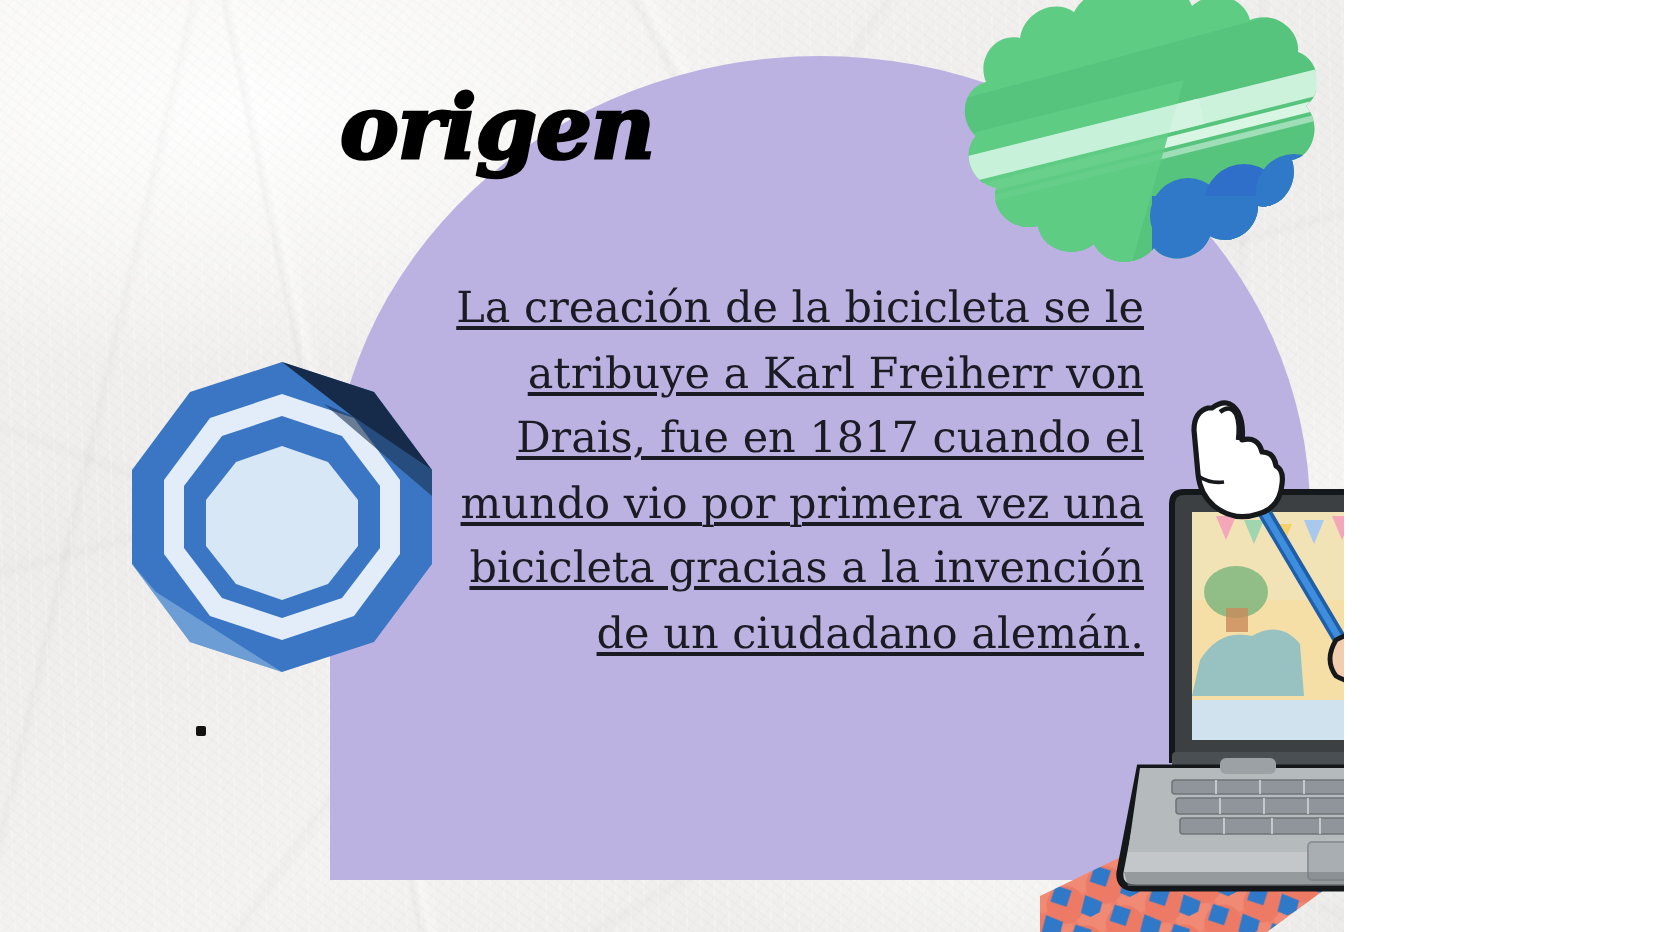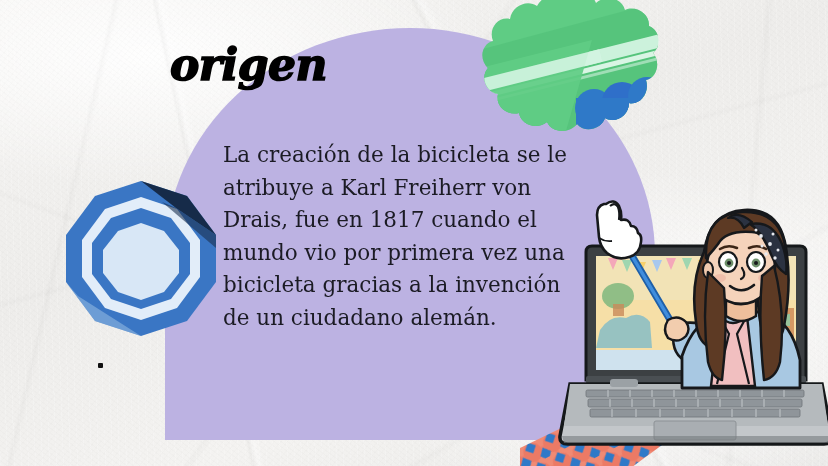--- a/index.html
+++ b/index.html
@@ -2,21 +2,21 @@
 <html><head>
 <meta charset="utf-8">
 <style>
   html, body {
     margin: 0;
     padding: 0;
     background: #ffffff;
   }
   #slide {
     position: relative;
-    width: 828px;
+    width: 672px;
     height: 466px;
     overflow: hidden;
     background: #f2f1ef;
     font-family: "Liberation Sans", sans-serif;
   }
 
   
   .paper-base {
     position: absolute;
     inset: 0;
@@ -110,28 +110,29 @@
     color: #000000;
     letter-spacing: -0.5px;
     line-height: 1;
     -webkit-text-stroke: 1.6px #000;
     white-space: nowrap;
   }
 
   
   .body-text {
     position: absolute;
-    left: 223px;
+    left: 212px;
     top: 139px;
     width: 360px;
-    text-align: left;
+    text-align: right;
     font-family: "DejaVu Serif", serif;
     font-size: 21.5px;
     line-height: 32.5px;
     color: #1b1b24;
+    text-decoration: underline;
   }
 
   
   .laptop-wrap {
     position: absolute;
     left: 556px;
     top: 200px;
     width: 280px;
     height: 266px;
   }

